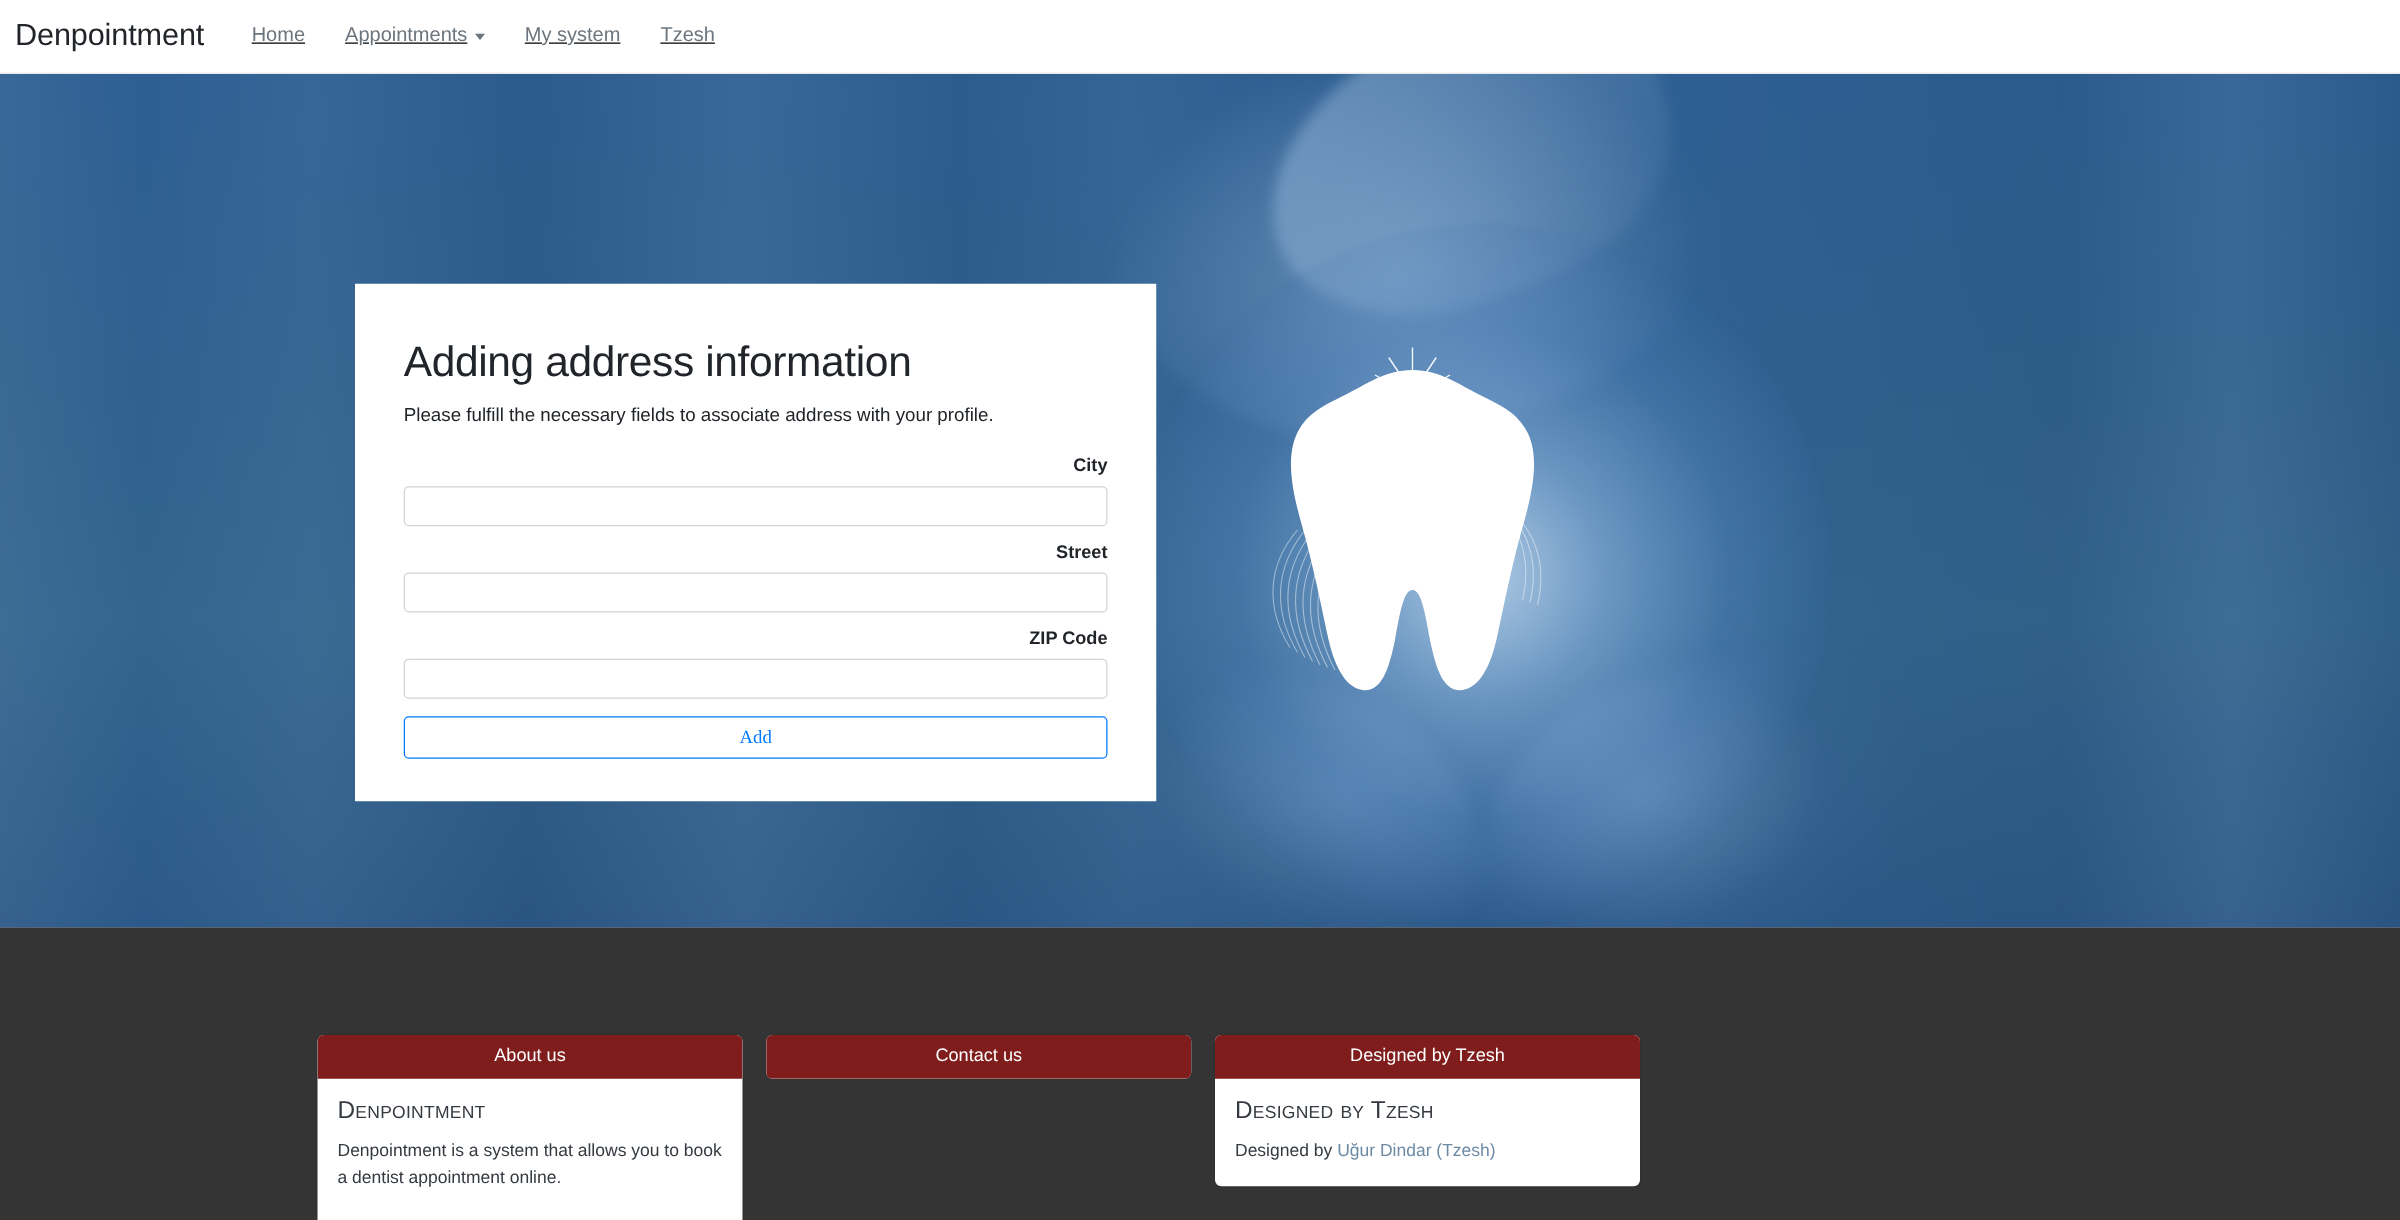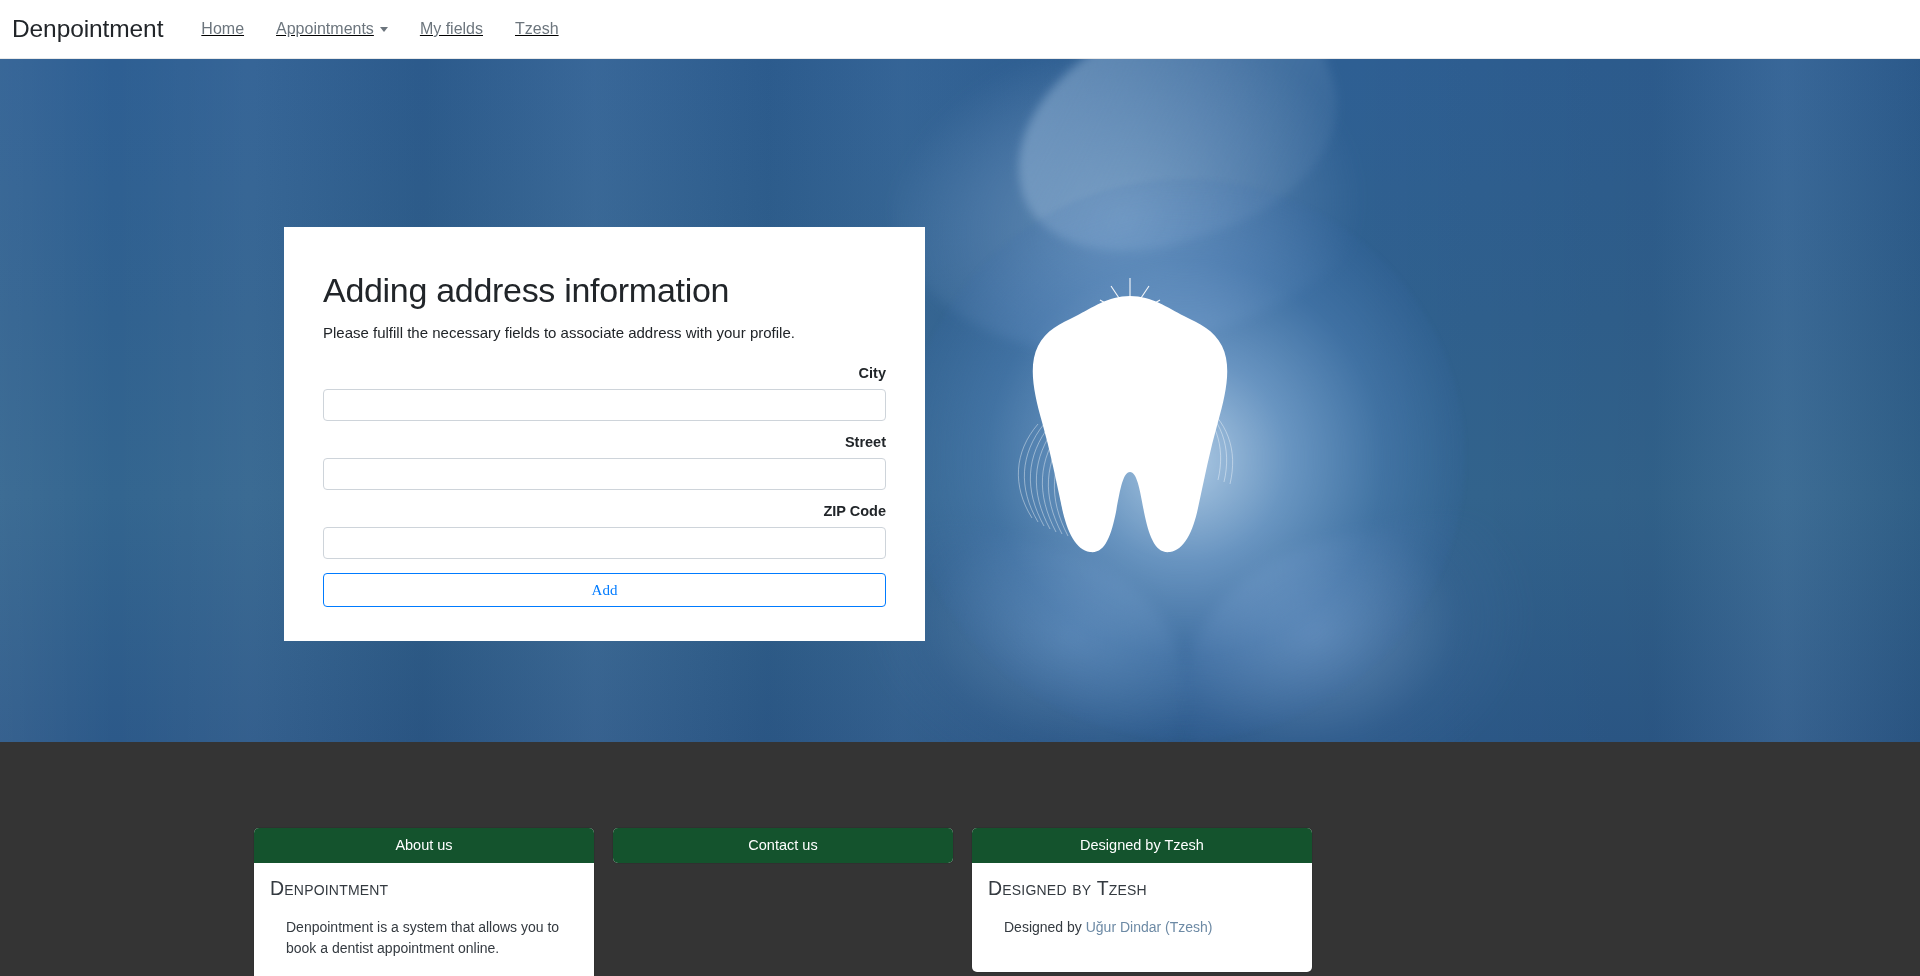--- a/index.html
+++ b/index.html
@@ -216,21 +216,21 @@
     align-items: flex-start;
   }
   .f-card {
     width: 340px;
     background: #ffffff;
     border-radius: 5px;
     overflow: hidden;
     box-shadow: 0 0 0 1px rgba(0,0,0,0.06);
   }
   .f-card-header {
-    background: #14532d;
+    background: #7f1d1d;
     color: #ffffff;
     text-align: center;
     font-size: 14.5px;
     padding: 9px 10px;
     line-height: 1.2;
     cursor: pointer;
   }
   .f-card-body {
     padding: 14px 16px 18px 16px;
   }
@@ -241,21 +241,21 @@
     font-weight: 400;
     color: #343a40;
     margin: 0 0 9px 0;
     line-height: 1.2;
     letter-spacing: 0.2px;
   }
   .f-card-text {
     font-size: 14px;
     color: #343a40;
     line-height: 1.5;
-    margin: 16px;
+    margin: 0;
   }
   .f-link {
     color: #6d8aa5;
     text-decoration: none;
     cursor: pointer;
   }
 </style>
 </head>
 <body>
 
@@ -263,21 +263,21 @@
   <span class="brand">Denpointment</span>
   <nav class="nav-links">
     <span class="nav-link">
       <span>Home</span>
     </span>
     <span class="nav-link">
       <span>Appointments</span>
       <span class="caret"></span>
     </span>
     <span class="nav-link">
-      <span>My fields</span>
+      <span>My system</span>
     </span>
     <span class="nav-link">
       <span>Tzesh</span>
     </span>
   </nav>
 </div>
 
 <div class="hero">
   <div class="hero-photo"></div>
   <div class="hand-top"></div>

